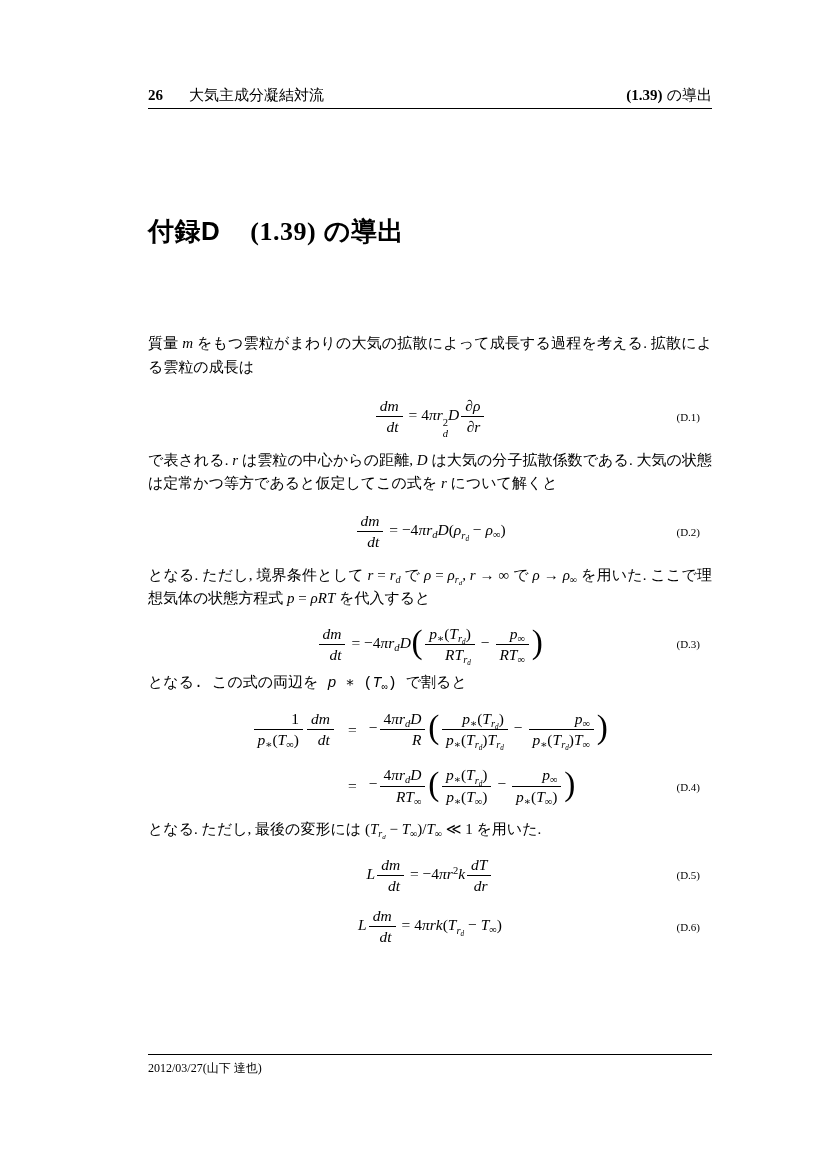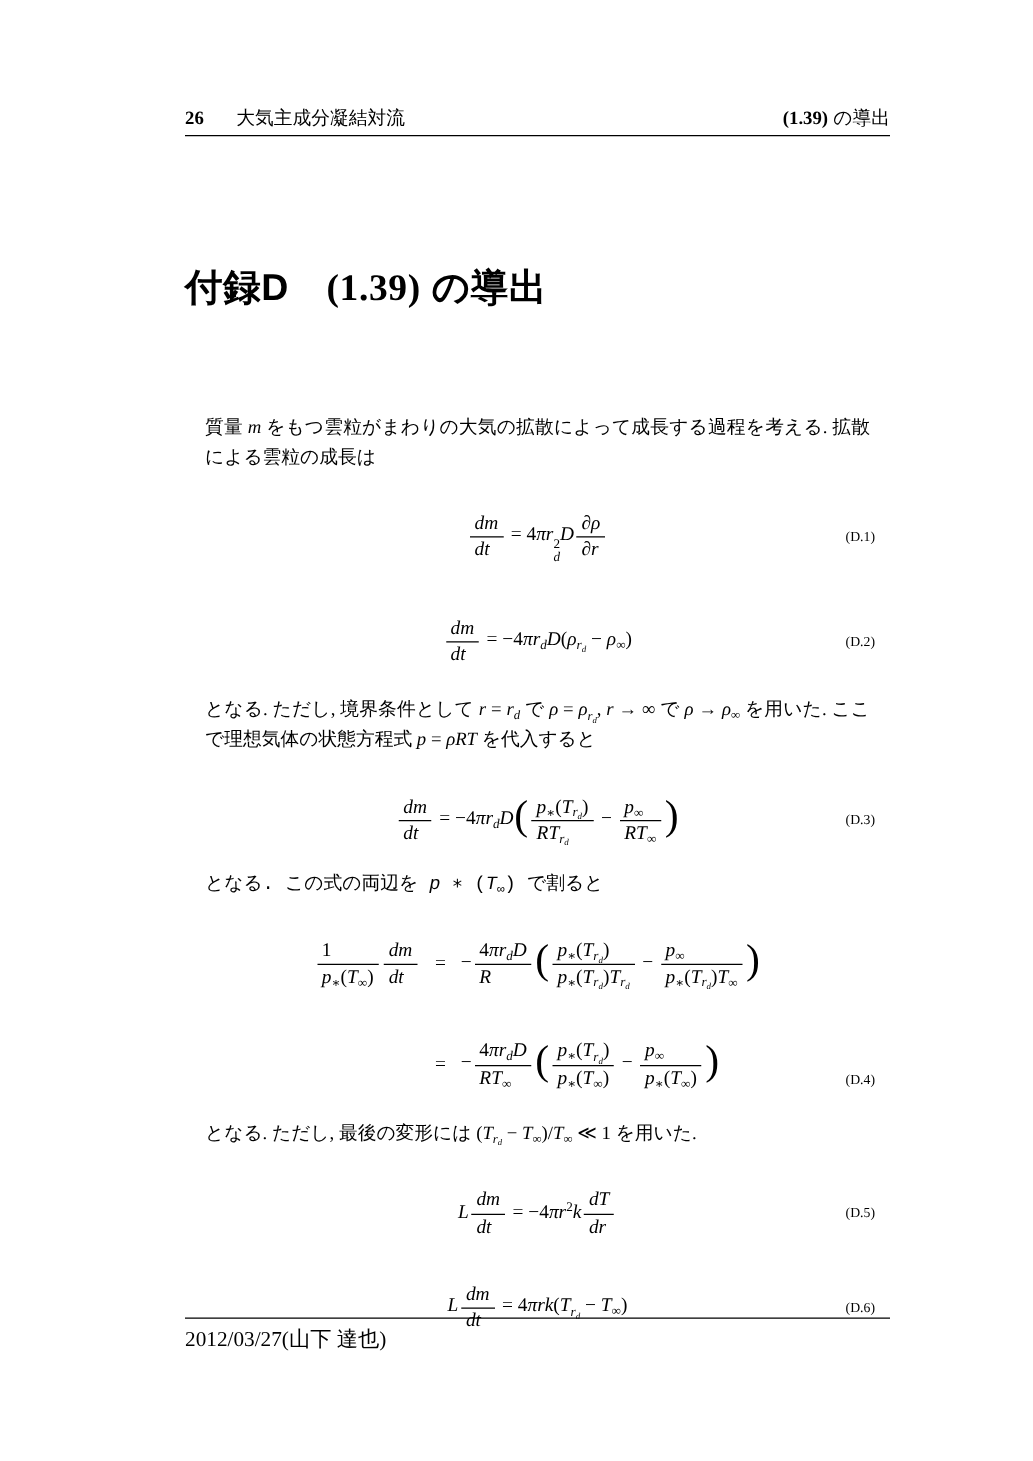--- a/index.html
+++ b/index.html
@@ -10,40 +10,40 @@
     font-family:"Liberation Serif","DejaVu Serif",serif;
     overflow:hidden;
   }
   .content{position:absolute;left:148px;top:0;width:564px;}
 
   
   .pghead{padding-top:84px;font-size:15px;line-height:22px;display:flex;justify-content:space-between;align-items:baseline;}
   .head-rule{border-bottom:1px solid #000;margin-top:2px;}
 
   
-  .chap-title{margin-top:100px;font-size:30px;line-height:44px;letter-spacing:0.5px;}
+  .chap-title{margin-top:100px;font-size:26px;line-height:44px;letter-spacing:0.5px;}
 
   
-  .para{margin:16px;font-size:15px;line-height:23.6px;text-align:justify;}
+  .para{margin:0;font-size:15px;line-height:23.6px;text-align:justify;}
   .para.mt-lg{margin-top:78px;}
   .para.mt-sm{margin-top:8px;}
   .para.mt-xs{margin-top:4px;font-family:Liberation Mono, monospace;}
   .para.mt-md{margin-top:14px;}
 
   
   .mi{font-style:italic;}
   .mr{font-style:normal;}
   .mg{font-family:"Liberation Sans","DejaVu Sans",sans-serif;}
   .mb{font-weight:bold;}
   .mbg{font-weight:bold;font-family:"Liberation Sans","DejaVu Sans",sans-serif;}
   .msp{display:inline-block;}
   sub,sup{font-size:0.68em;line-height:0;}
   sub{vertical-align:-0.32em;}
   sup{vertical-align:0.5em;}
-  .frac{display:inline-block;vertical-align:-0.78em;text-align:left;margin:16px 0.14em;line-height:1.18;}
+  .frac{display:inline-block;vertical-align:-0.78em;text-align:right;margin:4px 0.14em;line-height:1.18;}
   .frac .num{display:block;border-bottom:1px solid #000;padding:0 0.25em 1px;}
   .frac .den{display:block;padding:1px 0.25em 0;}
   .ss{display:inline-flex;flex-direction:column;font-size:0.68em;line-height:1.05;vertical-align:-0.55em;text-align:left;}
   .big{font-size:2.15em;font-weight:300;vertical-align:middle;position:relative;top:-0.08em;margin:0 0.02em;}
 
   
   .eq{position:relative;text-align:center;font-size:15.5px;line-height:1.3;}
   .eq-tag{position:absolute;right:12px;top:50%;transform:translateY(-50%);font-size:11px;}
   .eq.d1{margin-top:14px;}
   .eq.d2{margin-top:12px;}
@@ -53,21 +53,21 @@
   .eq.d6{margin-top:4px;}
   .align{display:inline-grid;grid-template-columns:auto auto auto;column-gap:12px;row-gap:9px;align-items:center;}
   .a-l{justify-self:end;}
   .a-m{justify-self:center;}
   .a-r{justify-self:start;}
   .eq.d4 .eq-tag{top:auto;bottom:16px;transform:none;text-align:center;}
 
   
   .pgfoot{position:absolute;left:148px;top:1054px;width:564px;}
   .foot-rule{border-bottom:1px solid #000;}
-  .foot-text{font-size:17px;padding-top:5px;}
+  .foot-text{font-size:12px;padding-top:5px;}
 </style>
 </head>
 <body>
 
 <div class="page">
   <div class="content">
 
     <div class="pghead">
       <span><span class="mb">26</span><span class="msp" style="width: 26px;"></span><span class="mg">大気主成分凝結対流</span></span>
       <span><span class="mb">(1.39)</span><span class="mg"> の導出</span></span>
@@ -79,20 +79,21 @@
     <p class="para mt-lg">質量 <span class="mi">m</span> をもつ雲粒がまわりの大気の拡散によって成長する過程を考える. 拡散による雲粒の成長は</p>
 
     <div class="eq d1">
       <span class="eq-body"><span class="frac"><span class="num"><span class="mi">dm</span></span><span class="den"><span class="mi">dt</span></span></span><span class="mr"> = 4</span><span class="mi">πr</span><span class="ss">
             <span><span class="mr">2</span></span>
             <span><span class="mi">d</span></span>
           </span><span class="mi">D</span><span class="frac"><span class="num"><span class="mi">∂ρ</span></span><span class="den"><span class="mi">∂r</span></span></span></span>
       <span class="eq-tag">(D.1)</span>
     </div>
 
+    <p class="para mt-sm">で表される. <span class="mi">r</span> は雲粒の中心からの距離, <span class="mi">D</span> は大気の分子拡散係数である. 大気の状態は定常かつ等方であると仮定してこの式を <span class="mi">r</span> について解くと</p>
 
     <div class="eq d2">
       <span class="eq-body"><span class="frac"><span class="num"><span class="mi">dm</span></span><span class="den"><span class="mi">dt</span></span></span><span class="mr"> = −4</span><span class="mi">πr</span><sub><span class="mi">d</span></sub><span class="mi">D</span><span class="mr">(</span><span class="mi">ρ</span><sub><span class="mi">r</span><sub><span class="mi">d</span></sub></sub><span class="mr"> − </span><span class="mi">ρ</span><sub><span class="mr">∞</span></sub><span class="mr">)</span></span>
       <span class="eq-tag">(D.2)</span>
     </div>
 
     <p class="para mt-sm">となる. ただし, 境界条件として <span class="mi">r</span><span class="mr"> = </span><span class="mi">r</span><sub><span class="mi">d</span></sub> で <span class="mi">ρ</span><span class="mr"> = </span><span class="mi">ρ</span><sub><span class="mi">r</span><sub><span class="mi">d</span></sub></sub><span class="mr">, </span><span class="mi">r</span><span class="mr"> → ∞ で </span><span class="mi">ρ</span><span class="mr"> → </span><span class="mi">ρ</span><sub><span class="mr">∞</span></sub> を用いた. ここで理想気体の状態方程式 <span class="mi">p</span><span class="mr"> = </span><span class="mi">ρRT</span> を代入すると</p>
 
     <div class="eq d3">
       <span class="eq-body"><span class="frac"><span class="num"><span class="mi">dm</span></span><span class="den"><span class="mi">dt</span></span></span><span class="mr"> = −4</span><span class="mi">πr</span><sub><span class="mi">d</span></sub><span class="mi">D</span><span class="big">(</span><span class="frac"><span class="num"><span class="mi">p</span><sub><span class="mr">∗</span></sub><span class="mr">(</span><span class="mi">T</span><sub><span class="mi">r</span><sub><span class="mi">d</span></sub></sub><span class="mr">)</span></span><span class="den"><span class="mi">RT</span><sub><span class="mi">r</span><sub><span class="mi">d</span></sub></sub></span></span><span class="mr"> − </span><span class="frac"><span class="num"><span class="mi">p</span><sub><span class="mr">∞</span></sub></span><span class="den"><span class="mi">RT</span><sub><span class="mr">∞</span></sub></span></span><span class="big">)</span></span>

